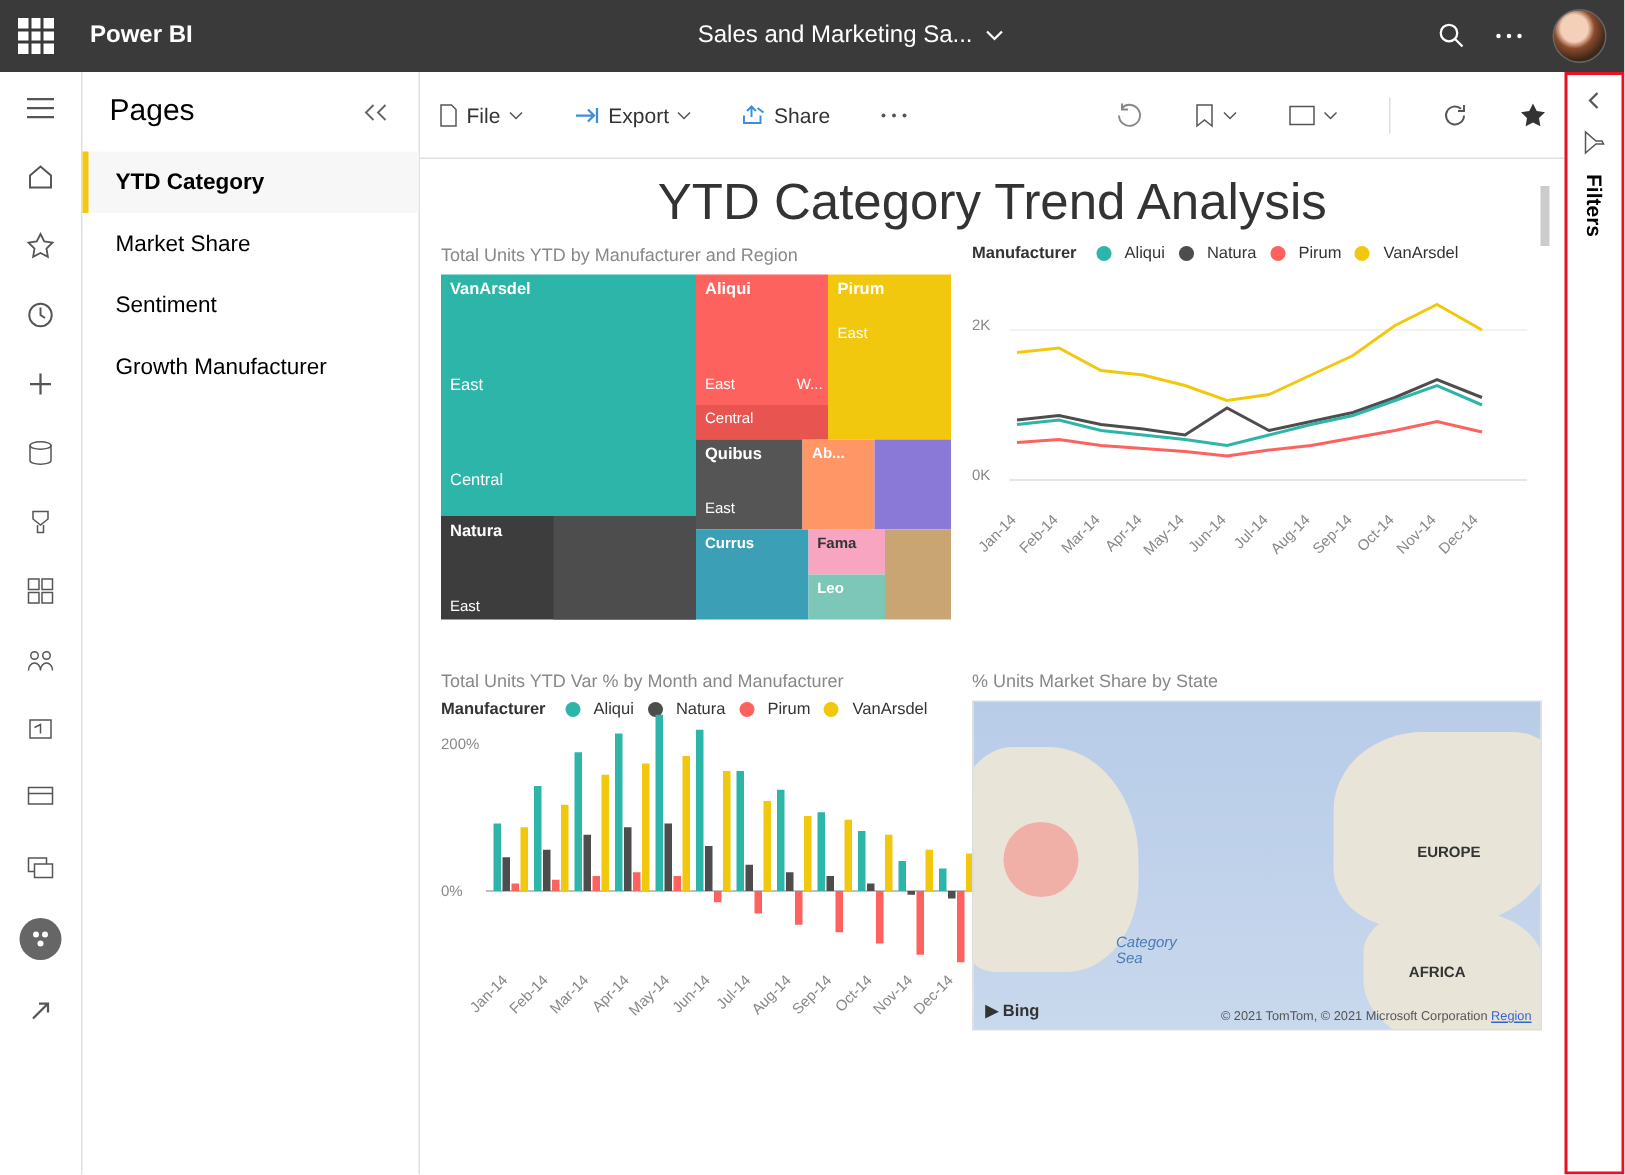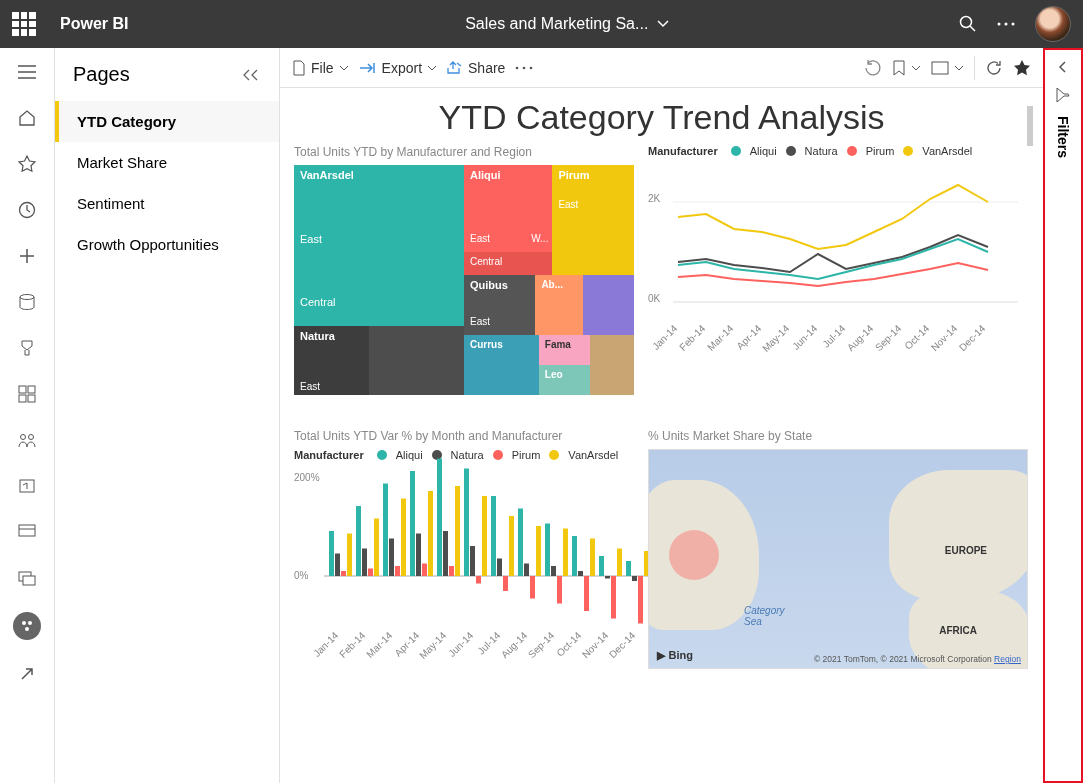--- a/index.html
+++ b/index.html
@@ -19,21 +19,21 @@
 .rail { width: 55px; background: #fff; border-right: 1px solid #e0e0e0; display: flex; flex-direction: column; align-items: center; padding-top: 12px; gap: 22px; }
 .rail-btn { width: 24px; height: 24px; cursor: pointer; display: flex; align-items: center; justify-content: center; color: #555; }
 .rail-btn.active { color: #fff; background: #666; border-radius: 50%; width: 28px; height: 28px; }
 
 .pages-panel { width: 225px; border-right: 1px solid #e0e0e0; }
 .pages-header { display: flex; justify-content: space-between; align-items: center; padding: 15px 18px; font-size: 20px; text-align: right; }
 .page-item { padding: 12px 18px; font-size: 15px; cursor: pointer; border-left: 4px solid transparent; }
 .page-item.selected { border-left-color: #f2c811; background: #f7f7f7; font-weight: 600; }
 
 .content { flex: 1; display: flex; flex-direction: column; }
-.toolbar { height: 40px; border-bottom: 1px solid #e0e0e0; display: flex; align-items: center; padding: 0 12px; gap: 10px; font-size: 14px; color: #333; }
+.toolbar { height: 58px; border-bottom: 1px solid #e0e0e0; display: flex; align-items: center; padding: 0 12px; gap: 34px; font-size: 14px; color: #333; }
 .toolbar .spacer { flex: 1; }
 .tb-item { display: flex; align-items: center; gap: 5px; cursor: pointer; }
 
 .report { flex: 1; padding: 10px 14px; position: relative; overflow: hidden; }
 .report-title { font-size: 34px; font-weight: 300; text-align: center; color: #333; margin-bottom: 8px; }
 .viz-grid { display: grid; grid-template-columns: 340px 380px; grid-template-rows: 270px 250px; gap: 14px; }
 .viz-title { font-size: 12px; color: #888; margin-bottom: 6px; }
 .legend { font-size: 11px; color: #333; display: flex; gap: 9px; align-items: center; flex-wrap: wrap; }
 .legend-dot { width: 10px; height: 10px; border-radius: 50%; display: inline-block; }
 .legend-label { font-weight: 600; margin-right: 4px; }
@@ -186,21 +186,21 @@
   <div class="pages-panel">
     <div class="pages-header">
       <span>Pages</span>
       <svg width="20" height="14">
           <path d="M8 2L3 7l5 5M16 2l-5 5 5 5" stroke="#666" fill="none" stroke-width="1.3"></path>
         </svg>
     </div>
     <div class="page-item selected">YTD Category</div>
     <div class="page-item">Market Share</div>
     <div class="page-item">Sentiment</div>
-    <div class="page-item">Growth Opportunities</div>
+    <div class="page-item">Growth Manufacturer</div>
   </div>
 
   <div class="content">
     <div class="toolbar">
       <div class="tb-item">
         <svg width="14" height="16">
             <path d="M2 1h7l3 3v11H2z" stroke="#555" fill="none"></path>
           </svg>
         <span>File</span>
         <svg width="10" height="8">

